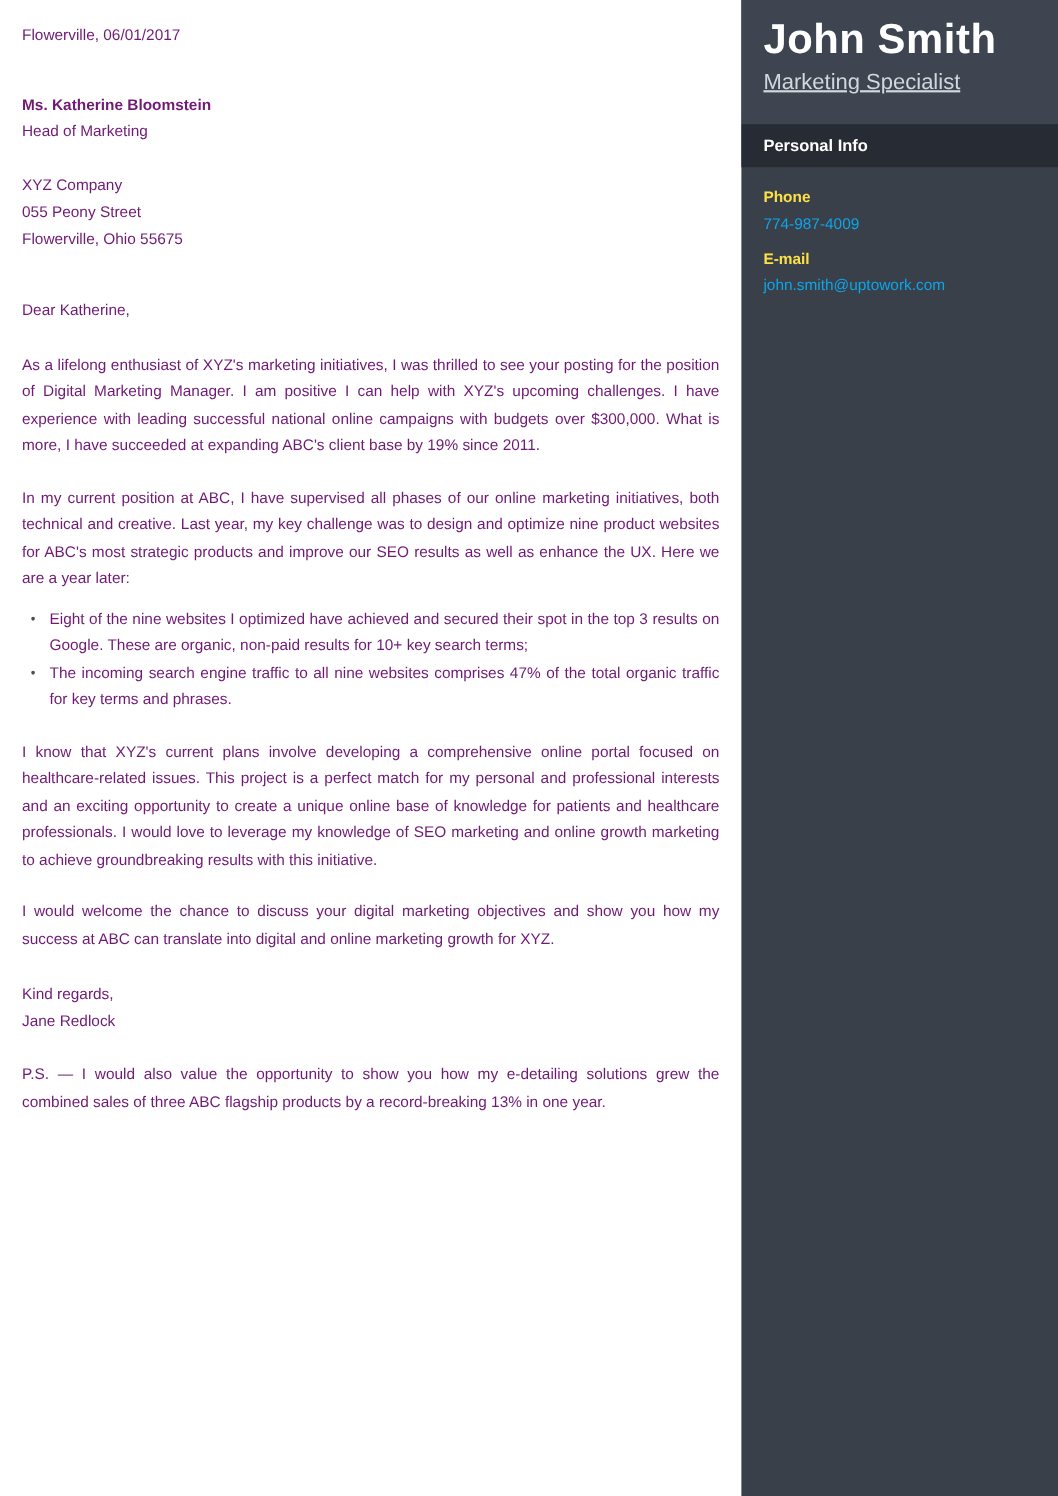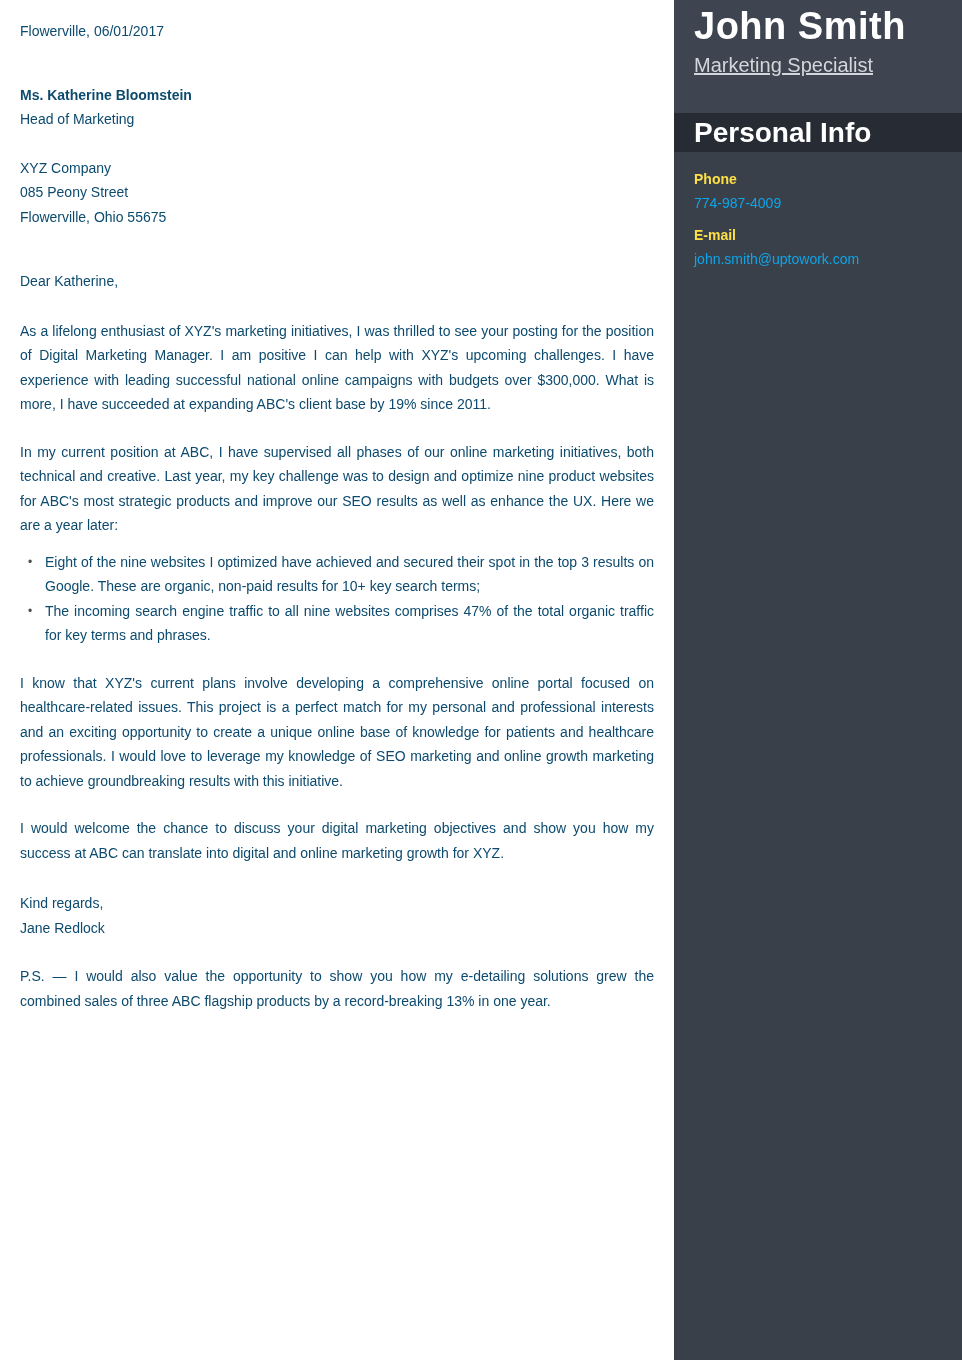--- a/index.html
+++ b/index.html
@@ -18,21 +18,21 @@
 
   
   .letter {
     position: absolute;
     left: 0; top: 0;
     width: 674px;
     height: 1360px;
     padding: 19px 20px;
     font-size: 14px;
     line-height: 24.5px;
-    color: #0c4a6e;
+    color: #701a75;
     background: #ffffff;
   }
   .date-line { margin-bottom: 39px; }
   .recipient-block { margin-bottom: 24px; }
   .recipient-name { font-weight: bold; }
   .recipient-title { }
   .company-block { margin-bottom: 40px; }
   .salutation { margin-bottom: 25px; }
   .para { text-align: justify; margin-bottom: 23px; }
   .para.no-gap { margin-bottom: 12px; }
@@ -61,21 +61,21 @@
     position: absolute;
     left: 674px; top: 0;
     width: 288px;
     height: 1360px;
     background: #394049;
     color: #ffffff;
   }
   .sidebar-header {
     height: 113px;
     background: #3e4551;
-    padding: 4px 20px 0 20px;
+    padding: 14px 20px 0 20px;
   }
   .sidebar-name {
     font-size: 38px;
     font-weight: bold;
     color: #ffffff;
     line-height: 45px;
     letter-spacing: 0.5px;
   }
   .sidebar-title {
     font-size: 20px;
@@ -85,21 +85,21 @@
     text-decoration: underline;
   }
   .sidebar-band {
     height: 39px;
     background: #262b34;
     display: flex;
     align-items: center;
     padding-left: 20px;
   }
   .sidebar-band-title {
-    font-size: 28px;
+    font-size: 15px;
     font-weight: bold;
     color: #ffffff;
   }
   .sidebar-contacts {
     padding: 15px 20px 0 20px;
     font-size: 14px;
   }
   .contact-label {
     font-weight: bold;
     color: #fde047;
@@ -119,21 +119,21 @@
   <div class="letter">
     <div class="date-line">Flowerville, 06/01/2017</div>
 
     <div class="recipient-block">
       <div class="recipient-name">Ms. Katherine Bloomstein</div>
       <div class="recipient-title">Head of Marketing</div>
     </div>
 
     <div class="company-block">
       <div>XYZ Company</div>
-      <div>085 Peony Street</div>
+      <div>055 Peony Street</div>
       <div>Flowerville, Ohio 55675</div>
     </div>
 
     <div class="salutation">Dear Katherine,</div>
 
     <p class="para">As a lifelong enthusiast of XYZ's marketing initiatives, I was thrilled to see your posting for the position of Digital Marketing Manager. I am positive I can help with XYZ's upcoming challenges. I have experience with leading successful national online campaigns with budgets over $300,000. What is more, I have succeeded at expanding ABC's client base by 19% since 2011.</p>
 
     <p class="para no-gap">In my current position at ABC, I have supervised all phases of our online marketing initiatives, both technical and creative. Last year, my key challenge was to design and optimize nine product websites for ABC's most strategic products and improve our SEO results as well as enhance the UX. Here we are a year later:</p>
 
     <ul class="bullet-list">

